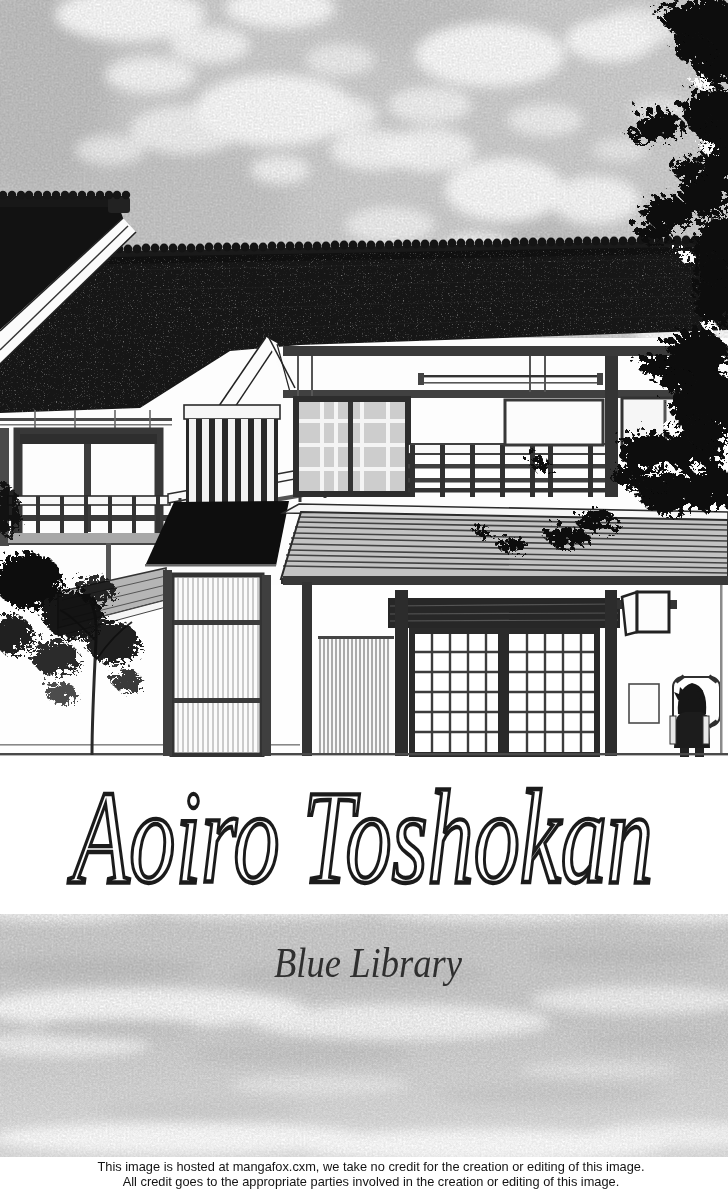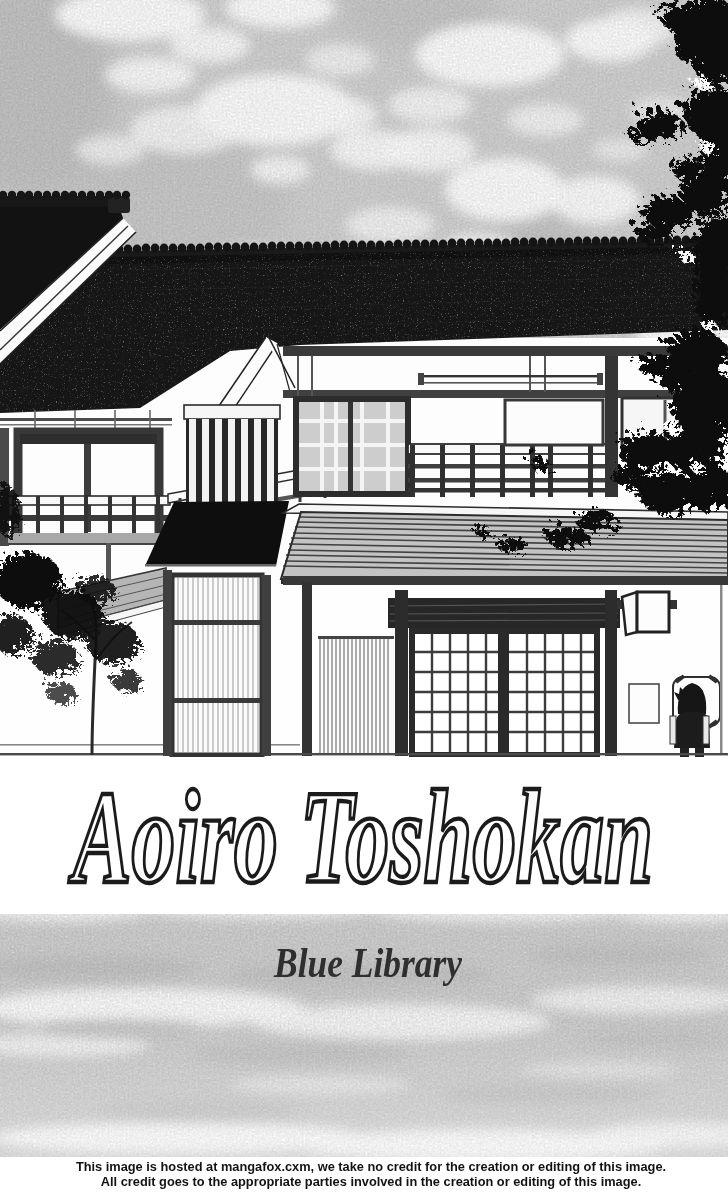--- a/index.html
+++ b/index.html
@@ -1,17 +1,17 @@
 <!DOCTYPE html>
 <html><head>
 <meta charset="utf-8">
 <style>
 html,body{margin:0;padding:0;background:#fff;}
 #page{position:relative;width:728px;height:1199px;overflow:hidden;background:#84cc16;
-font-family:"Liberation Sans",sans-serif;font-weight:bold;}
+font-family:"Liberation Sans",sans-serif;}
 svg{display:block}
 	.credit{position:absolute;left:7px;width:728px;text-align:center;color:#131313;
 font-family:"Liberation Sans",sans-serif;font-size:12.8px;line-height:13px;}
 </style>
 </head>
 <body>
 <div id="page">
 <svg width="728" height="1199" viewBox="0 0 728 1199" xmlns="http://www.w3.org/2000/svg">
 <defs>
 <filter id="grainB" x="0%" y="0%" width="100%" height="100%">

